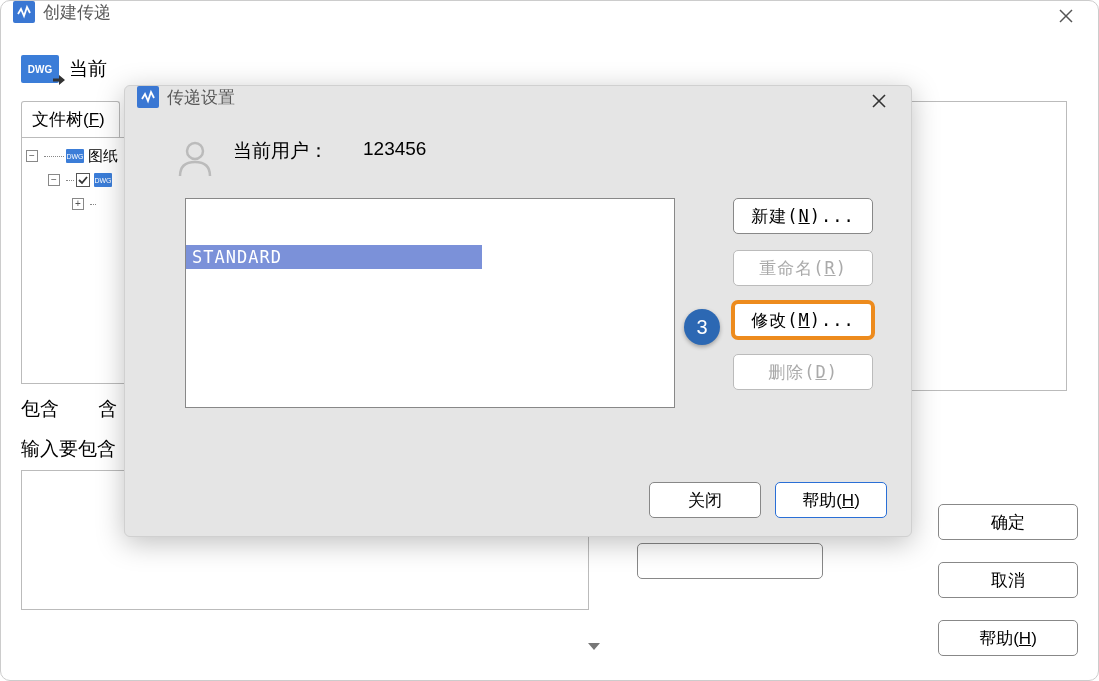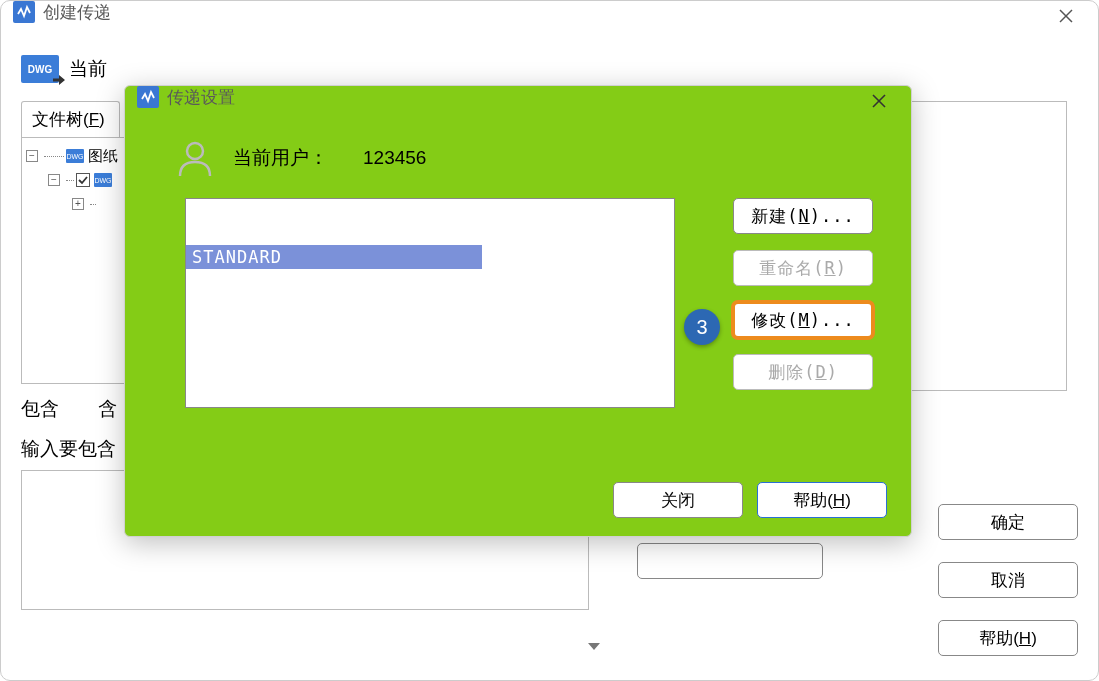--- a/index.html
+++ b/index.html
@@ -94,26 +94,26 @@
       position: absolute; left: 620px; top: 62px; width: 446px; height: 290px;
       border: 1px solid #bbb;
     }
     .right-panel-button {
       position: absolute; left: 636px; top: 504px; width: 186px; height: 36px;
       border: 1px solid #888; border-radius: 5px; background: #fff;
     }
     
     .dialog {
       position: absolute; left: 124px; top: 85px; width: 788px; height: 452px;
-      background: #84cc16; border: 1px solid #d0d0d0; border-radius: 6px;
+      background: #e5e5e5; border: 1px solid #d0d0d0; border-radius: 6px;
       box-shadow: 0 6px 28px rgba(0,0,0,0.25);
     }
     .dialog .titlebar { height: 40px; }
     .dialog-body { padding: 6px 24px 20px 24px; position: relative; height: calc(100% - 40px); }
-    .user-row { display: flex; align-items: center; margin: 6px 0 16px 26px; font-size: 19px; }
+    .user-row { display: flex; margin: 6px 0 16px 26px; font-size: 19px; }
     .user-icon {
       width: 40px; height: 40px; margin-right: 18px; color: #bbb;
       display: flex; align-items: center; justify-content: center;
     }
     .user-label { width: 130px; }
     .listbox {
       position: absolute; left: 60px; top: 72px; width: 490px; height: 210px;
       border: 1.5px solid #888; background: #fff;
     }
     .list-item {
@@ -128,21 +128,21 @@
     .highlight-btn { outline: 4px solid #ed8b1d; outline-offset: -2px; text-align: center; }
     .step-badge {
       position: absolute; left: 559px; top: 183px; width: 36px; height: 36px;
       border-radius: 50%; background: #2c68b3; color: #fff; font-size: 20px;
       display: flex; align-items: center; justify-content: center;
       box-shadow: 0 2px 4px rgba(0,0,0,0.3);
     }
     .dialog-bottom {
       position: absolute; bottom: 18px; right: 24px; display: flex; gap: 14px;
     }
-    .dialog-bottom .btn { width: 130px; }
+    .dialog-bottom .btn { width: 112px; }
     .underline-char { text-decoration: underline; }
   </style>
 </head>
 <body>
 
 <div class="window">
   <div class="titlebar">
     <div class="app-icon">
       <svg viewBox="0 0 16 16">
           <polyline points="2,10 5,5 8,12 11,3 14,9" stroke="#fff" stroke-width="1.8" fill="none"></polyline>

